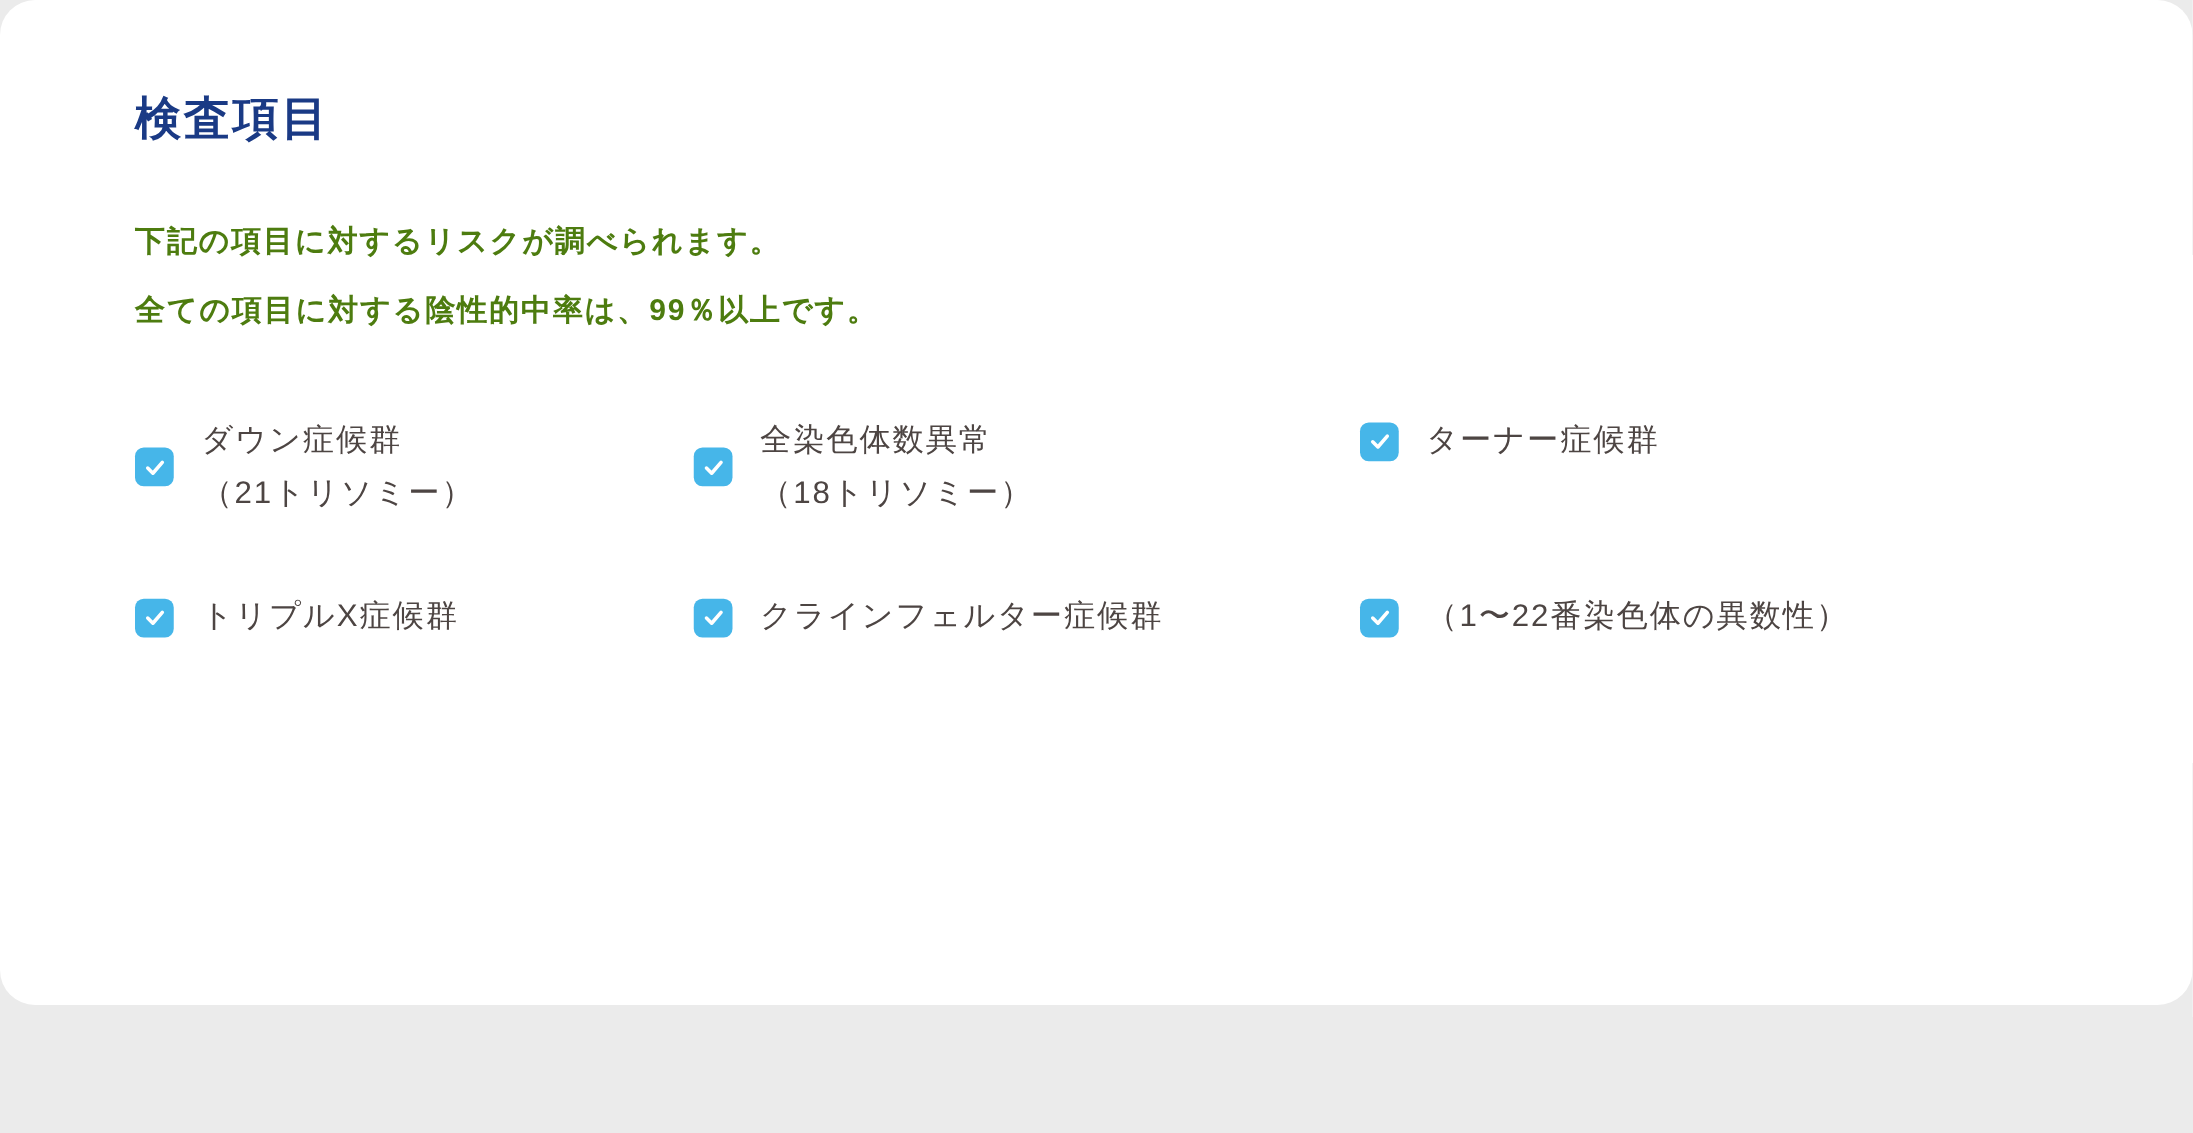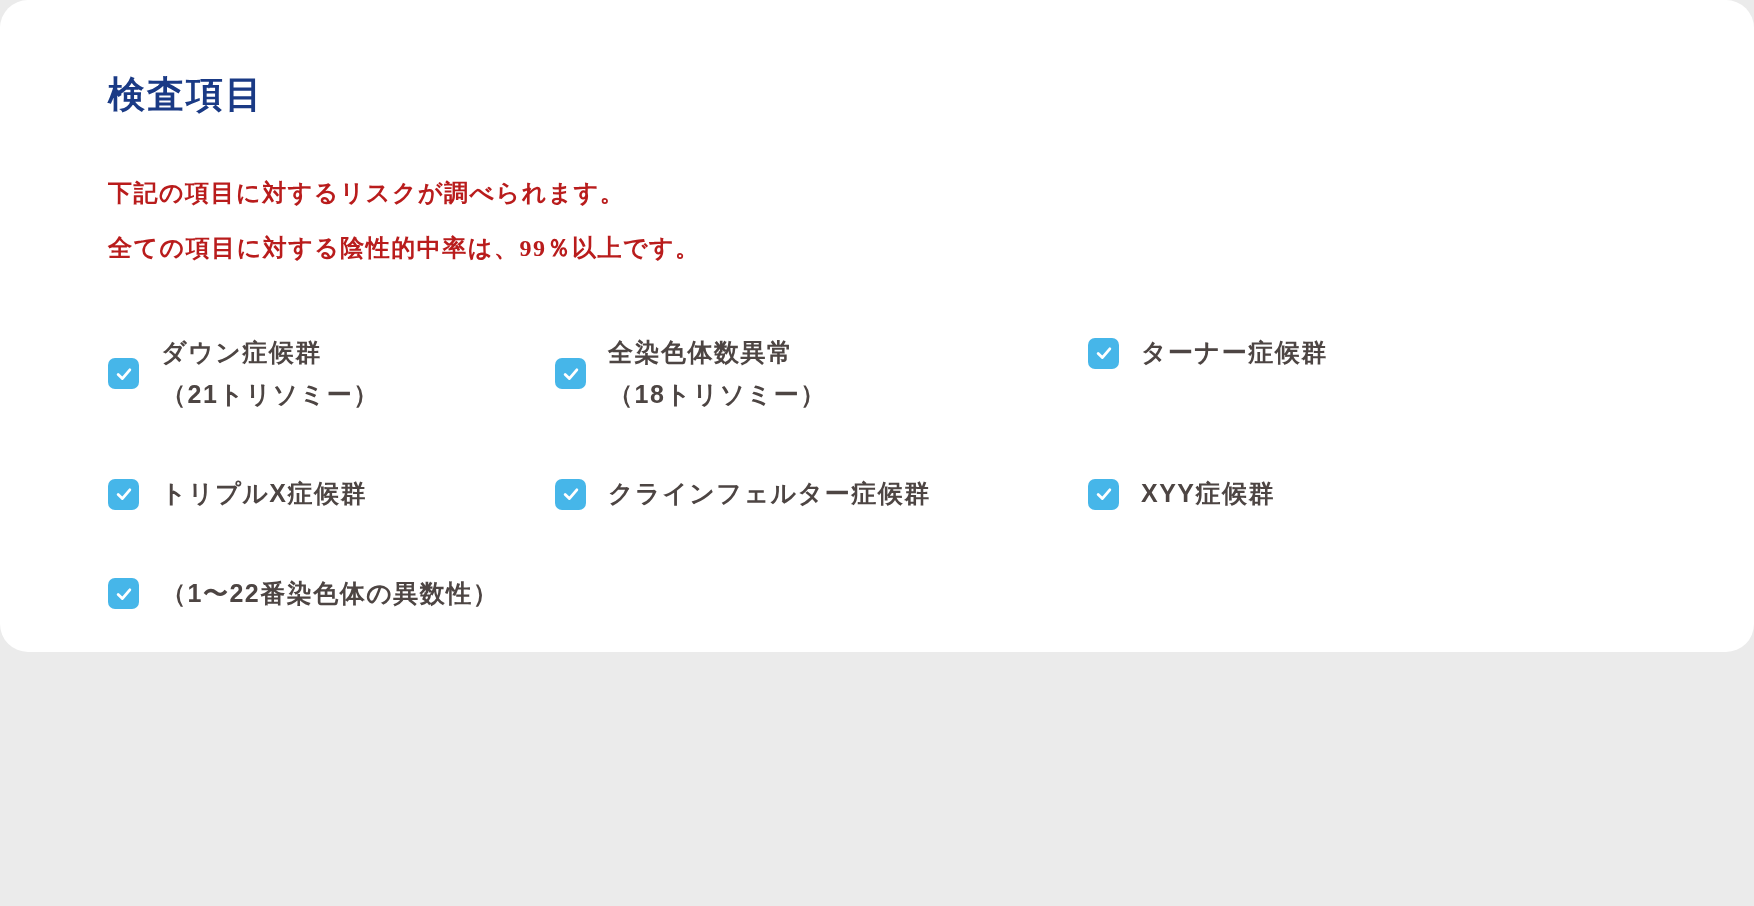--- a/index.html
+++ b/index.html
@@ -6,43 +6,42 @@
 
   html, body {
     width: 1754px;
     height: 906px;
     background: #ebebeb;
     font-family: "Liberation Sans", "DejaVu Sans", sans-serif;
   }
 
   .card {
     width: 1754px;
-    height: 652px;
+    height: 804px;
     background: #ffffff;
     border-radius: 28px;
     padding: 70px 120px 0 108px;
     overflow: hidden;
   }
 
   .title {
     font-size: 37px;
     font-weight: bold;
     color: #1a3a85;
     letter-spacing: 2px;
     margin-bottom: 46px;
   }
 
   .desc {
     font-size: 24px;
     font-weight: bold;
-    color: #b91c1c;
+    color: #4d7c0f;
     line-height: 2.3;
     letter-spacing: 1.5px;
     margin-bottom: 56px;
-    font-family: Liberation Serif, serif;
   }
 
   .items-grid {
     display: grid;
     grid-template-columns: 447px 533px auto;
     row-gap: 58px;
     align-items: start;
   }
 
   .item {
@@ -69,21 +68,21 @@
     display: block;
   }
 
   .labels {
     display: flex;
     flex-direction: column;
   }
 
   .item-label {
     font-size: 25px;
-    font-weight: bold;
+    font-weight: normal;
     color: #4d4543;
     line-height: 1.66;
     letter-spacing: 1.5px;
   }
 
   .item-label.sub:empty {
     display: none;
   }
 </style>
 </head>
@@ -154,31 +153,20 @@
         <svg viewBox="0 0 24 24" fill="none" stroke="#ffffff" stroke-width="3.4" stroke-linecap="round" stroke-linejoin="round">
             <polyline points="5 12.5 10 17.5 19 7"></polyline>
           </svg>
       </span>
       <div class="labels">
         <div class="item-label">クラインフェルター症候群</div>
 
       </div>
     </div>
 
-    <div class="item">
-      <span class="checkbox">
-        <svg viewBox="0 0 24 24" fill="none" stroke="#ffffff" stroke-width="3.4" stroke-linecap="round" stroke-linejoin="round">
-            <polyline points="5 12.5 10 17.5 19 7"></polyline>
-          </svg>
-      </span>
-      <div class="labels">
-        <div class="item-label">XYY症候群</div>
-
-      </div>
-    </div>
 
     <div class="item">
       <span class="checkbox">
         <svg viewBox="0 0 24 24" fill="none" stroke="#ffffff" stroke-width="3.4" stroke-linecap="round" stroke-linejoin="round">
             <polyline points="5 12.5 10 17.5 19 7"></polyline>
           </svg>
       </span>
       <div class="labels">
         <div class="item-label sub">（1〜22番染色体の異数性）</div>
       </div>

